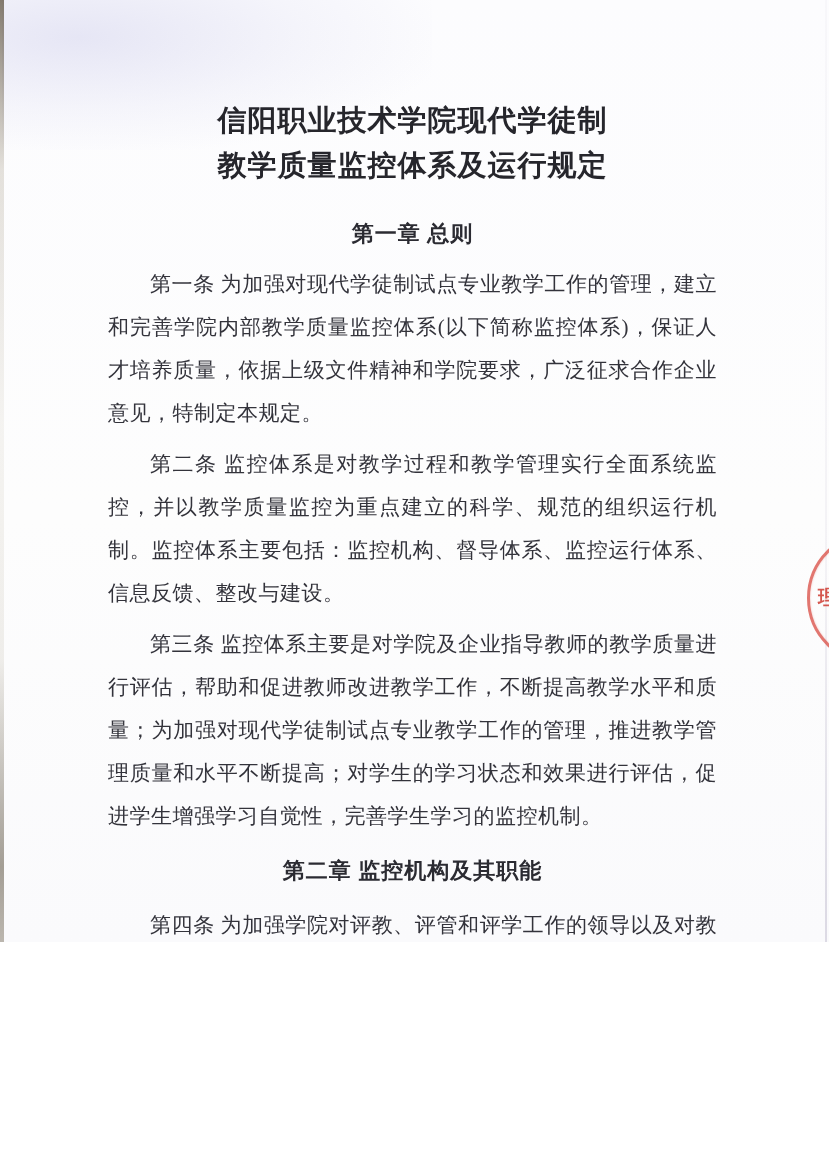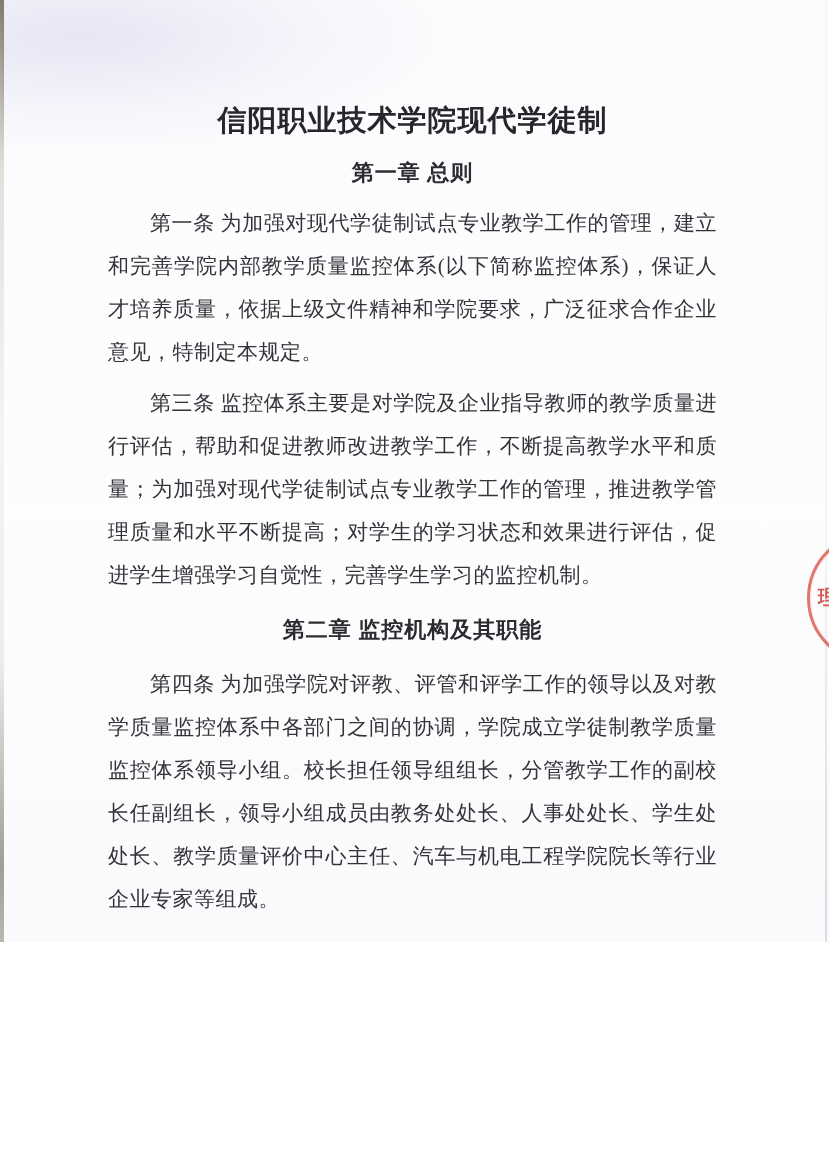--- a/index.html
+++ b/index.html
@@ -78,21 +78,21 @@
     text-align: center;
     font-family: "Liberation Sans", "DejaVu Sans", sans-serif;
     font-weight: bold;
     font-size: 29px;
     line-height: 45px;
     letter-spacing: 1px;
     color: #26262c;
   }
   .title-line { display: block; }
   .chapter-heading {
-    margin: 9px 0 0 0;
+    margin: 25px 0 0 0;
     text-align: center;
     font-size: 22px;
     font-weight: bold;
     line-height: 42px;
     letter-spacing: 1px;
     color: #2b2b32;
   }
   .chapter-heading.chapter-2 { margin: 12px; }
   .body-para {
     margin: 8px;
@@ -133,26 +133,28 @@
 
   <div class="scan-tint-top"></div>
   <div class="scan-band-bottom"></div>
   <div class="scan-blot-bottom"></div>
   <div class="scan-edge-left"></div>
   <div class="scan-edge-right"></div>
 
   <div class="content">
     <h1 class="doc-title">
       <span class="title-line">信阳职业技术学院现代学徒制</span>
+      <span class="title-line">教学质量监控体系及运行规定</span>
     </h1>
 
     <h2 class="chapter-heading">第一章 总则</h2>
 
     <p class="body-para">第一条 为加强对现代学徒制试点专业教学工作的管理，建立和完善学院内部教学质量监控体系(以下简称监控体系)，保证人才培养质量，依据上级文件精神和学院要求，广泛征求合作企业意见，特制定本规定。</p>
 
+    <p class="body-para">第二条 监控体系是对教学过程和教学管理实行全面系统监控，并以教学质量监控为重点建立的科学、规范的组织运行机制。监控体系主要包括：监控机构、督导体系、监控运行体系、信息反馈、整改与建设。</p>
 
     <p class="body-para">第三条 监控体系主要是对学院及企业指导教师的教学质量进行评估，帮助和促进教师改进教学工作，不断提高教学水平和质量；为加强对现代学徒制试点专业教学工作的管理，推进教学管理质量和水平不断提高；对学生的学习状态和效果进行评估，促进学生增强学习自觉性，完善学生学习的监控机制。</p>
 
     <h2 class="chapter-heading chapter-2">第二章 监控机构及其职能</h2>
 
     <p class="body-para">第四条 为加强学院对评教、评管和评学工作的领导以及对教学质量监控体系中各部门之间的协调，学院成立学徒制教学质量监控体系领导小组。校长担任领导组组长，分管教学工作的副校长任副组长，领导小组成员由教务处处长、人事处处长、学生处处长、教学质量评价中心主任、汽车与机电工程学院院长等行业企业专家等组成。</p>
   </div>
 
   <div class="seal">
     <span class="seal-glyph">理</span>

